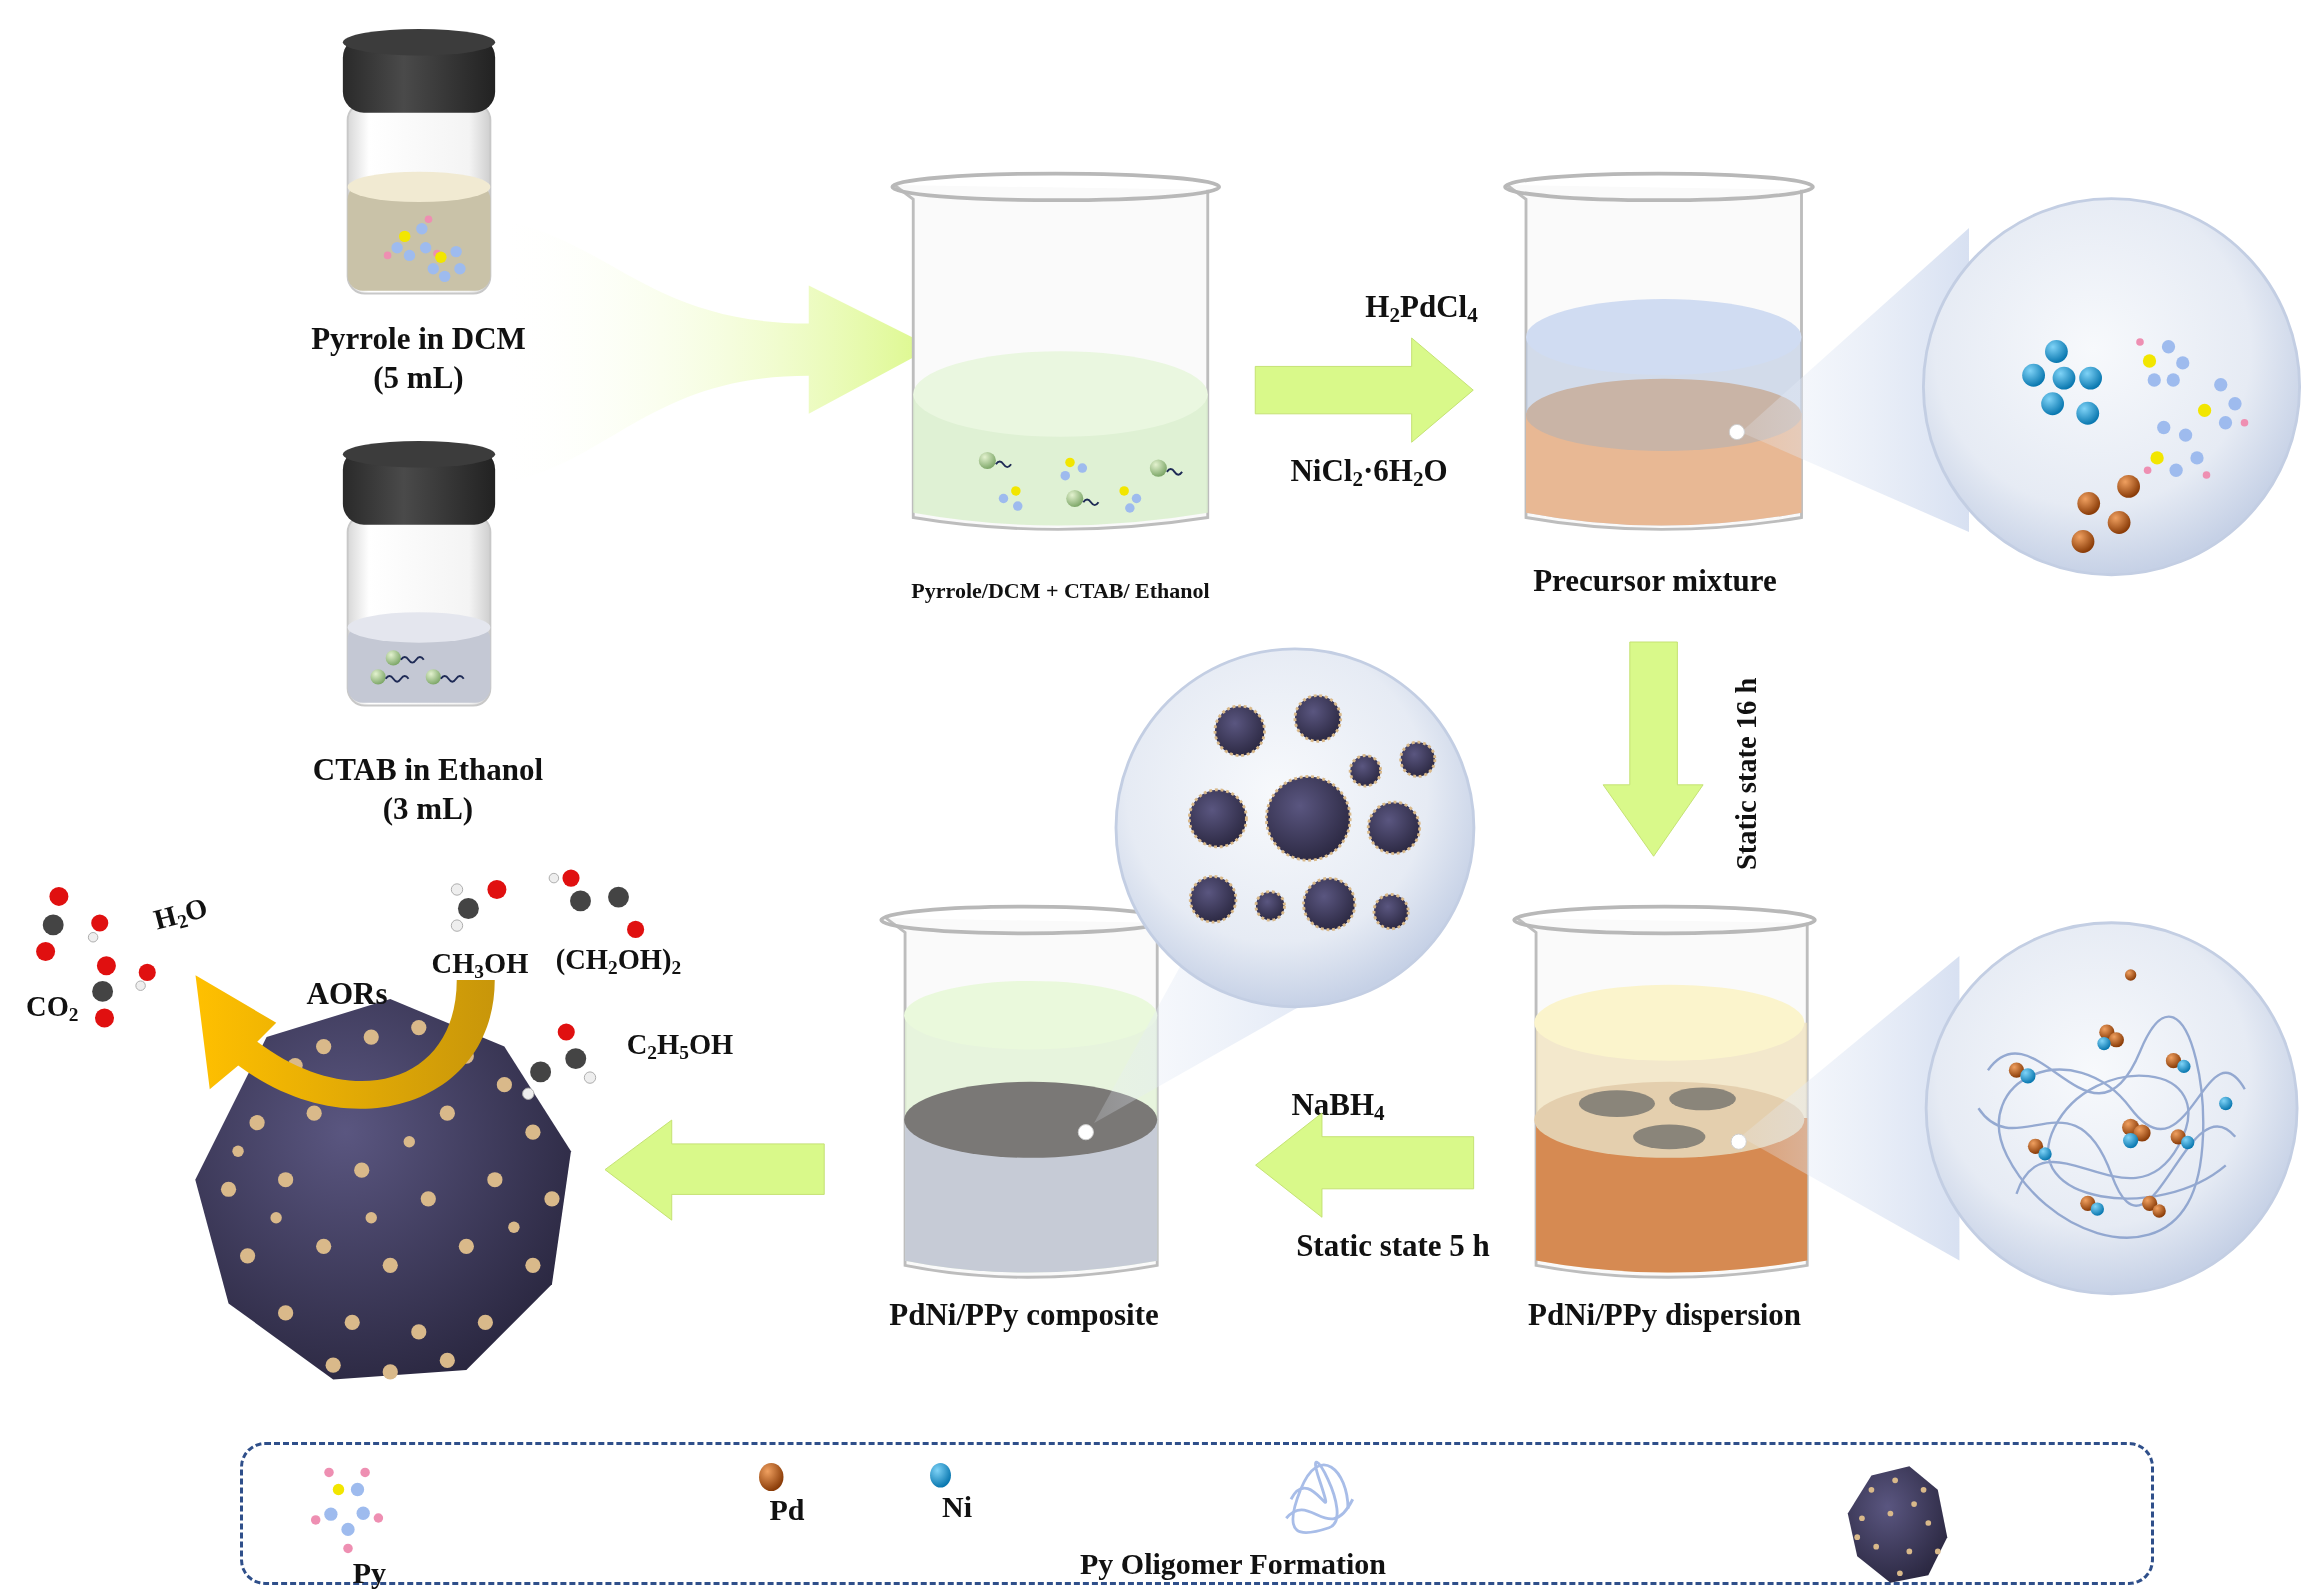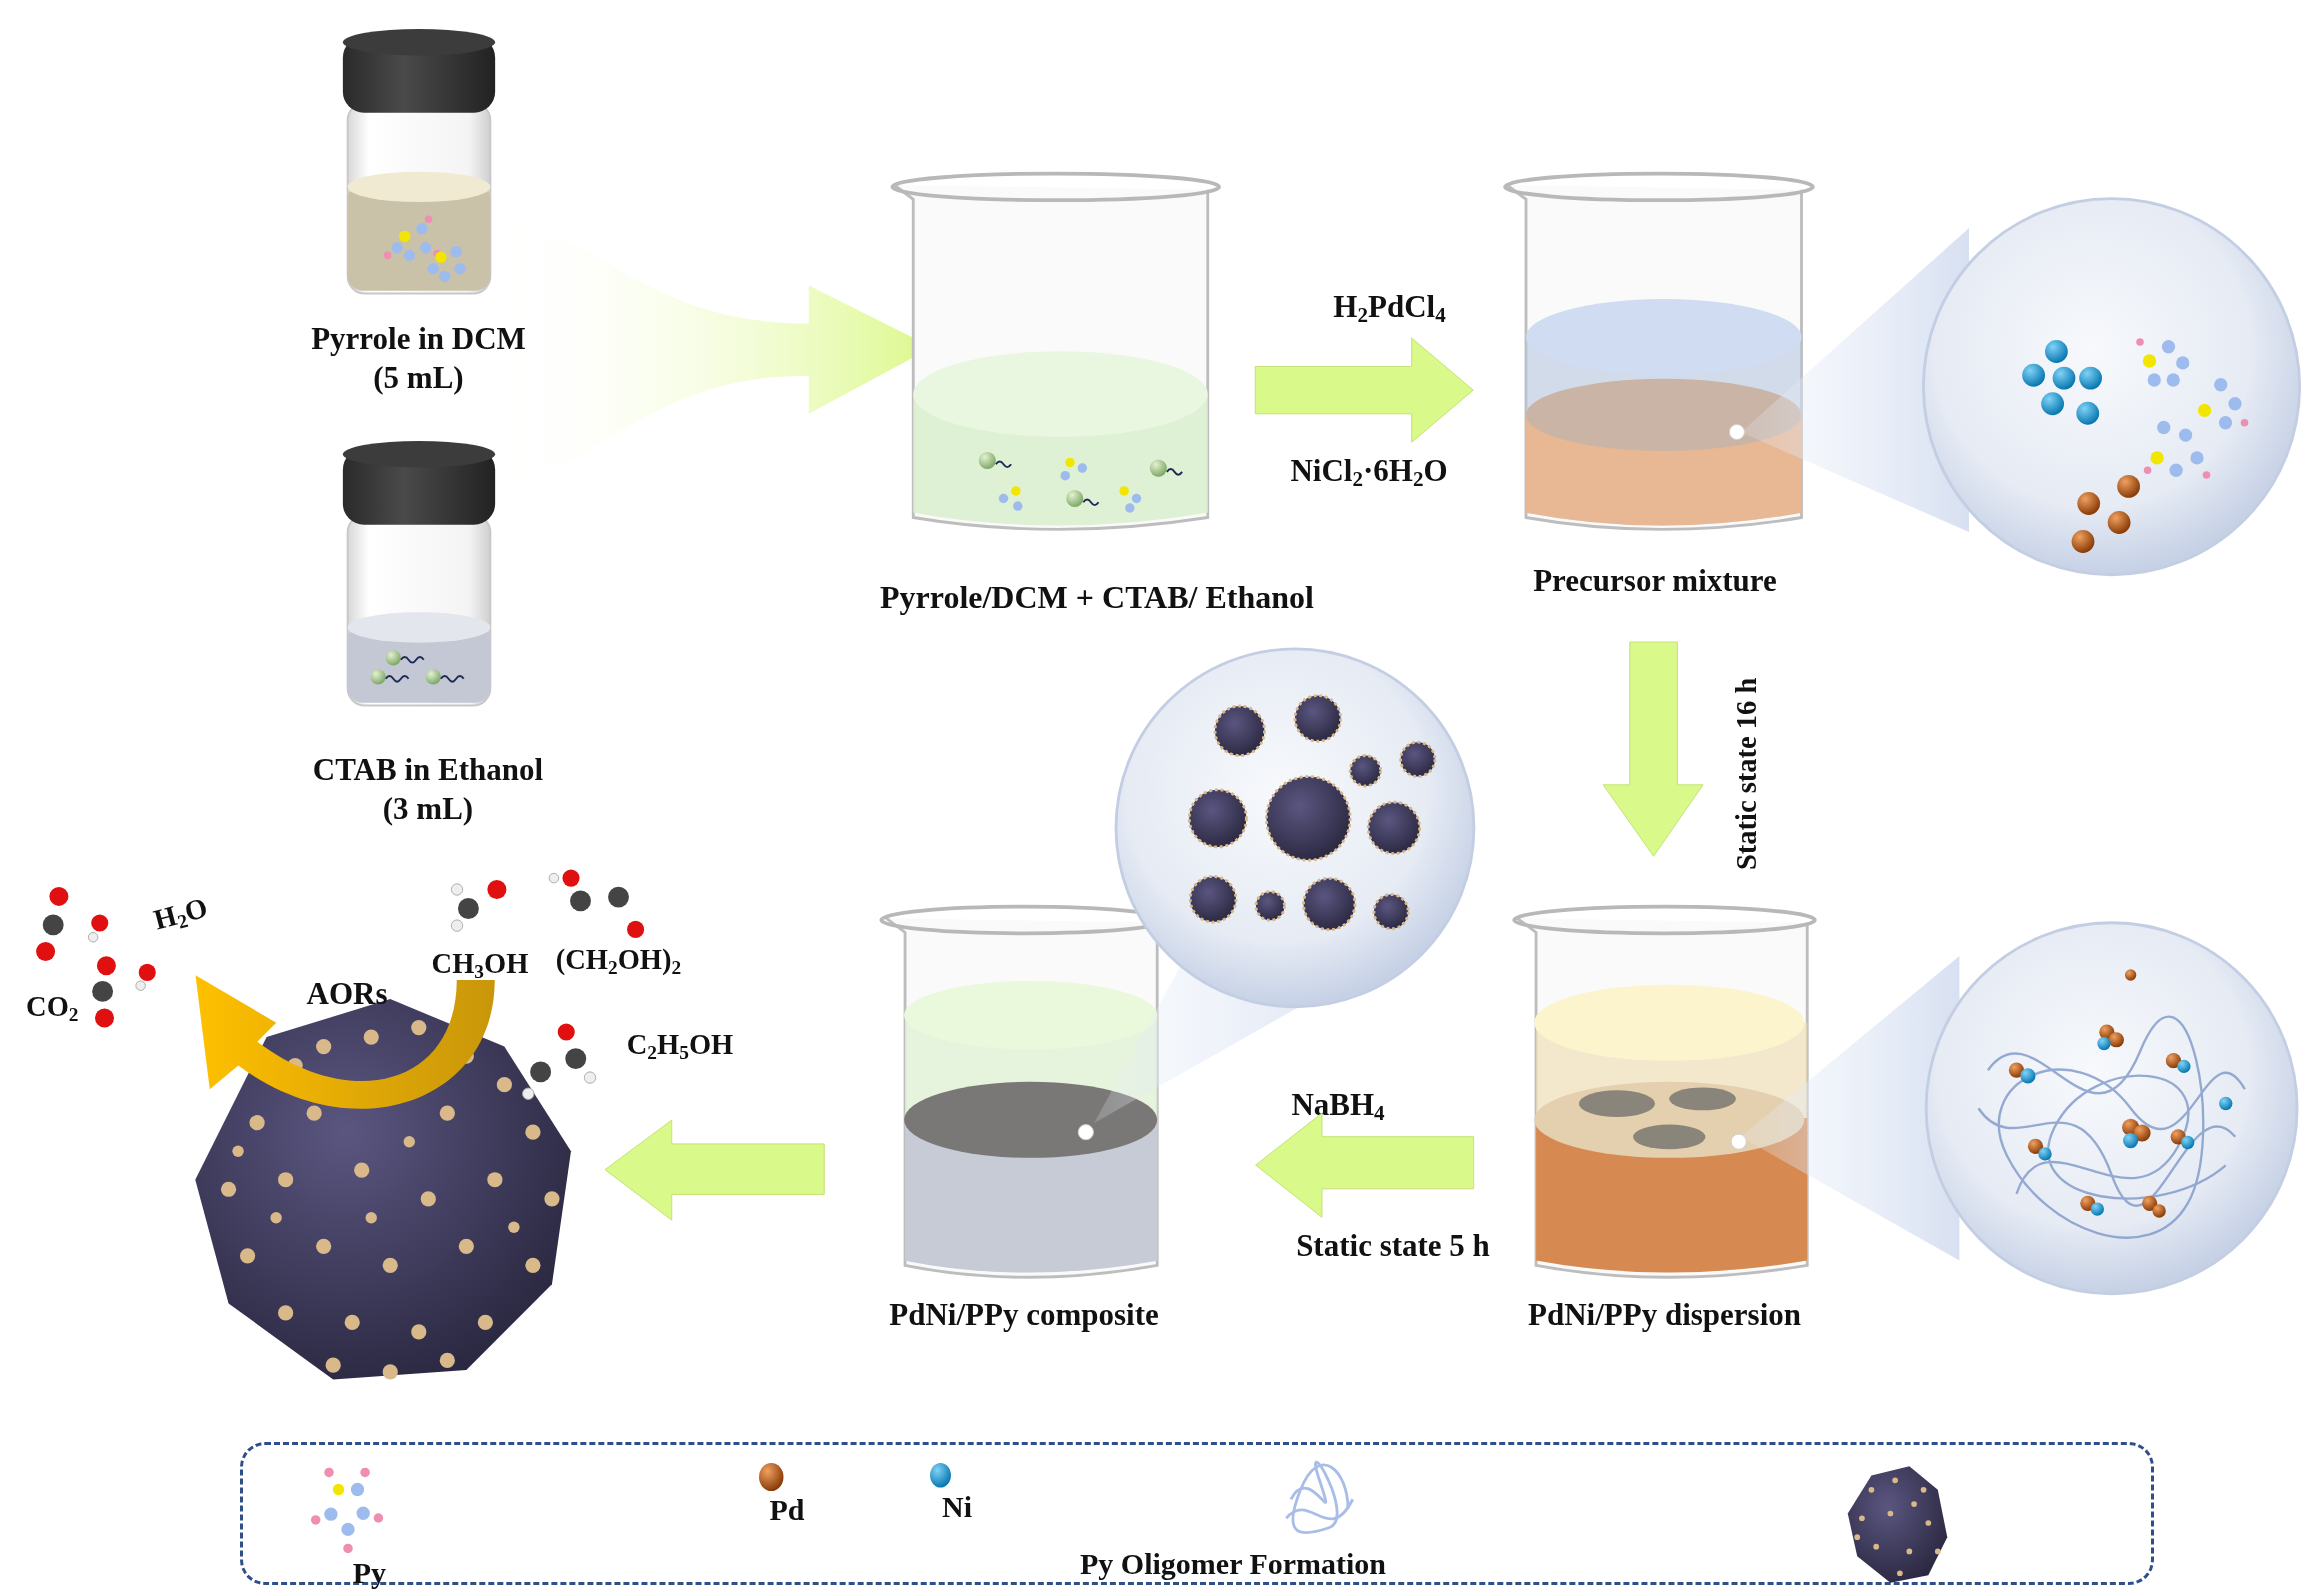--- a/index.html
+++ b/index.html
@@ -136,23 +136,23 @@
       <circle cx="218" cy="318" r="5" fill="#9ebbee"></circle>
       <circle cx="200" cy="326" r="5" fill="#9ebbee"></circle>
     <circle cx="135" cy="350" r="5" fill="#9ebbee"></circle>
       <circle cx="148" cy="342" r="5" fill="#f2e600"></circle>
       <circle cx="150" cy="358" r="5" fill="#9ebbee"></circle>
     <circle cx="275" cy="350" r="5" fill="#9ebbee"></circle>
       <circle cx="262" cy="342" r="5" fill="#f2e600"></circle>
       <circle cx="268" cy="360" r="5" fill="#9ebbee"></circle>
   </g>
 </svg>
-<div class="lbl" style="left:880px;top:577px;width:361px;font-size:32px">Pyrrole/DCM + CTAB/ Ethanol</div>
-
-<div class="lbl lbl-lg" style="left:1299px;top:288px;width:181px">
+<div class="lbl" style="left:880px;top:577px;width:361px;font-size:22px">Pyrrole/DCM + CTAB/ Ethanol</div>
+
+<div class="lbl lbl-lg" style="left:1331px;top:288px;width:181px">
   <span>H</span><sub>2</sub><span>PdCl</span><sub>4</sub>
 </div>
 <svg style="left:1255px;top:338px" width="228" height="109" viewBox="0 0 240 115">
   <path d="M0,30 L165,30 L165,0 L230,55 L165,110 L165,80 L0,80 Z" fill="#d9f98a" stroke="#c3e070" stroke-width="1"></path>
 </svg>
 <div class="lbl lbl-lg" style="left:1255px;top:452px;width:228px">
   <span>NiCl</span><sub>2</sub><span>·6H</span><sub>2</sub><span>O</span>
 </div>
 
 <svg style="left:1488px;top:166px" width="342" height="380" viewBox="0 0 360 400">

